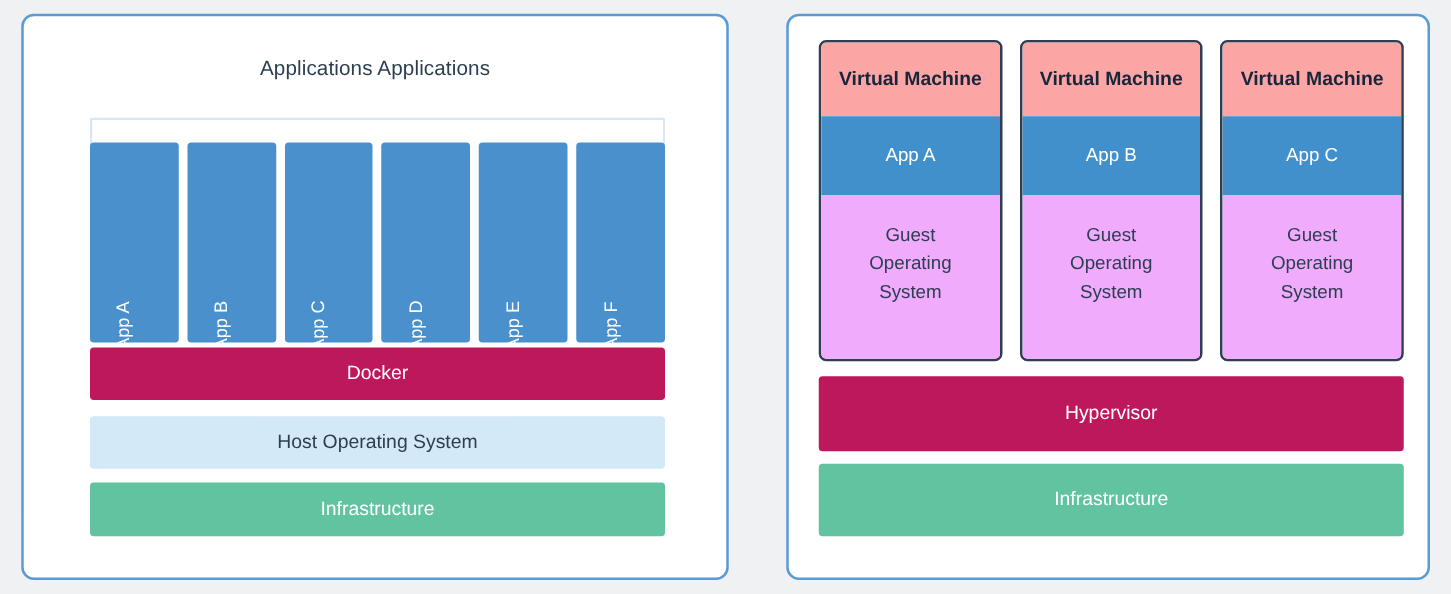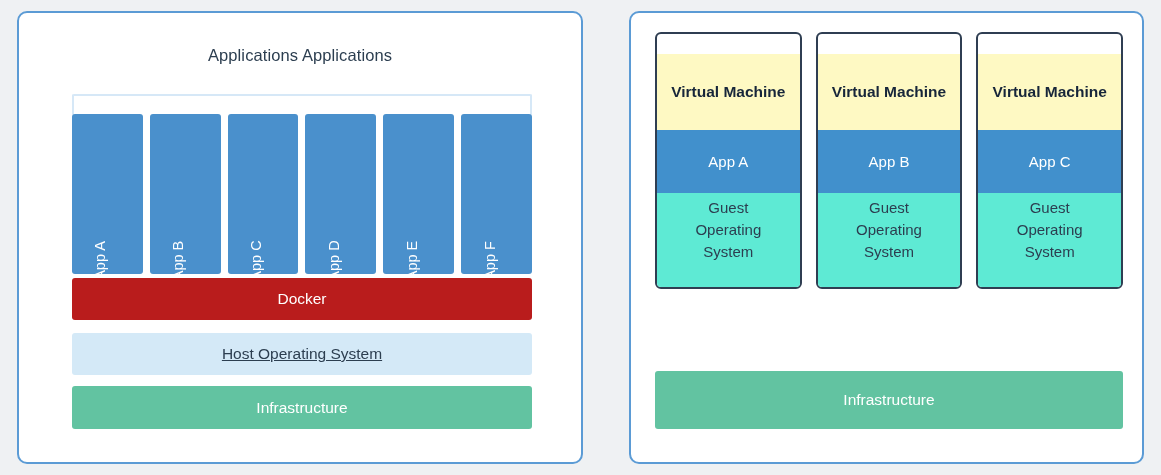--- a/index.html
+++ b/index.html
@@ -91,22 +91,22 @@
     position: absolute;
     left: 53px;
     width: 460px;
     border-radius: 3px;
     display: flex;
     align-items: center;
     justify-content: center;
     font-size: 15.5px;
     box-sizing: border-box;
   }
-  .layer-blue   { background: #b91c1c; color: #FFFFFF; }
-  .layer-light  { background: #D4E9F7; color: #2C3E50; text-decoration: underline; }
+  .layer-blue   { background: #be185d; color: #FFFFFF; }
+  .layer-light  { background: #D4E9F7; color: #2C3E50; }
   .layer-green  { background: #62C3A1; color: #FFFFFF; text-align: right; }
 
   #docker-bar  { top: 265px; height: 42px; }
   #host-os-bar { top: 320px; height: 42px; }
   #infra-bar-left { top: 373px; height: 43px; }
 
   
   .vm-row {
     position: absolute;
     left: 24px;
@@ -120,42 +120,41 @@
     flex: 1 1 0;
     border: 2px solid #2F3E52;
     border-radius: 6px;
     background: #FFFFFF;
     box-sizing: border-box;
     display: flex;
     flex-direction: column;
     overflow: hidden;
   }
   .vm-head {
-    height: 76px;
+    height: 59px;
     display: flex;
     align-items: center;
     justify-content: center;
     font-size: 15.5px;
     font-weight: bold;
     color: #17263A;
-    background: #fef9c3;
-    margin-top: 20px;
+    background: #fca5a5;
   }
   .vm-app {
     height: 63px;
     background: #4190CC;
     color: #FFFFFF;
     display: flex;
     align-items: center;
     justify-content: center;
     font-size: 15px;
   }
   .vm-guest {
     flex: 1 1 auto;
-    background: #5eead4;
+    background: #f0abfc;
     color: #2C3E50;
     display: flex;
     align-items: center;
     justify-content: center;
     text-align: center;
     font-size: 15px;
     line-height: 1.48;
     padding-bottom: 20px;
     box-sizing: border-box;
   }
@@ -246,15 +245,16 @@
         <span>
           <span>Guest</span><br>
           <span>Operating</span><br>
           <span>System</span>
         </span>
       </div>
     </div>
 
   </div>
 
+  <div class="vm-layer-bar layer-blue" id="hypervisor-bar">Hypervisor</div>
 
   <div class="vm-layer-bar layer-green" id="infra-bar-right">Infrastructure</div>
 </div>
 
 </body></html>

